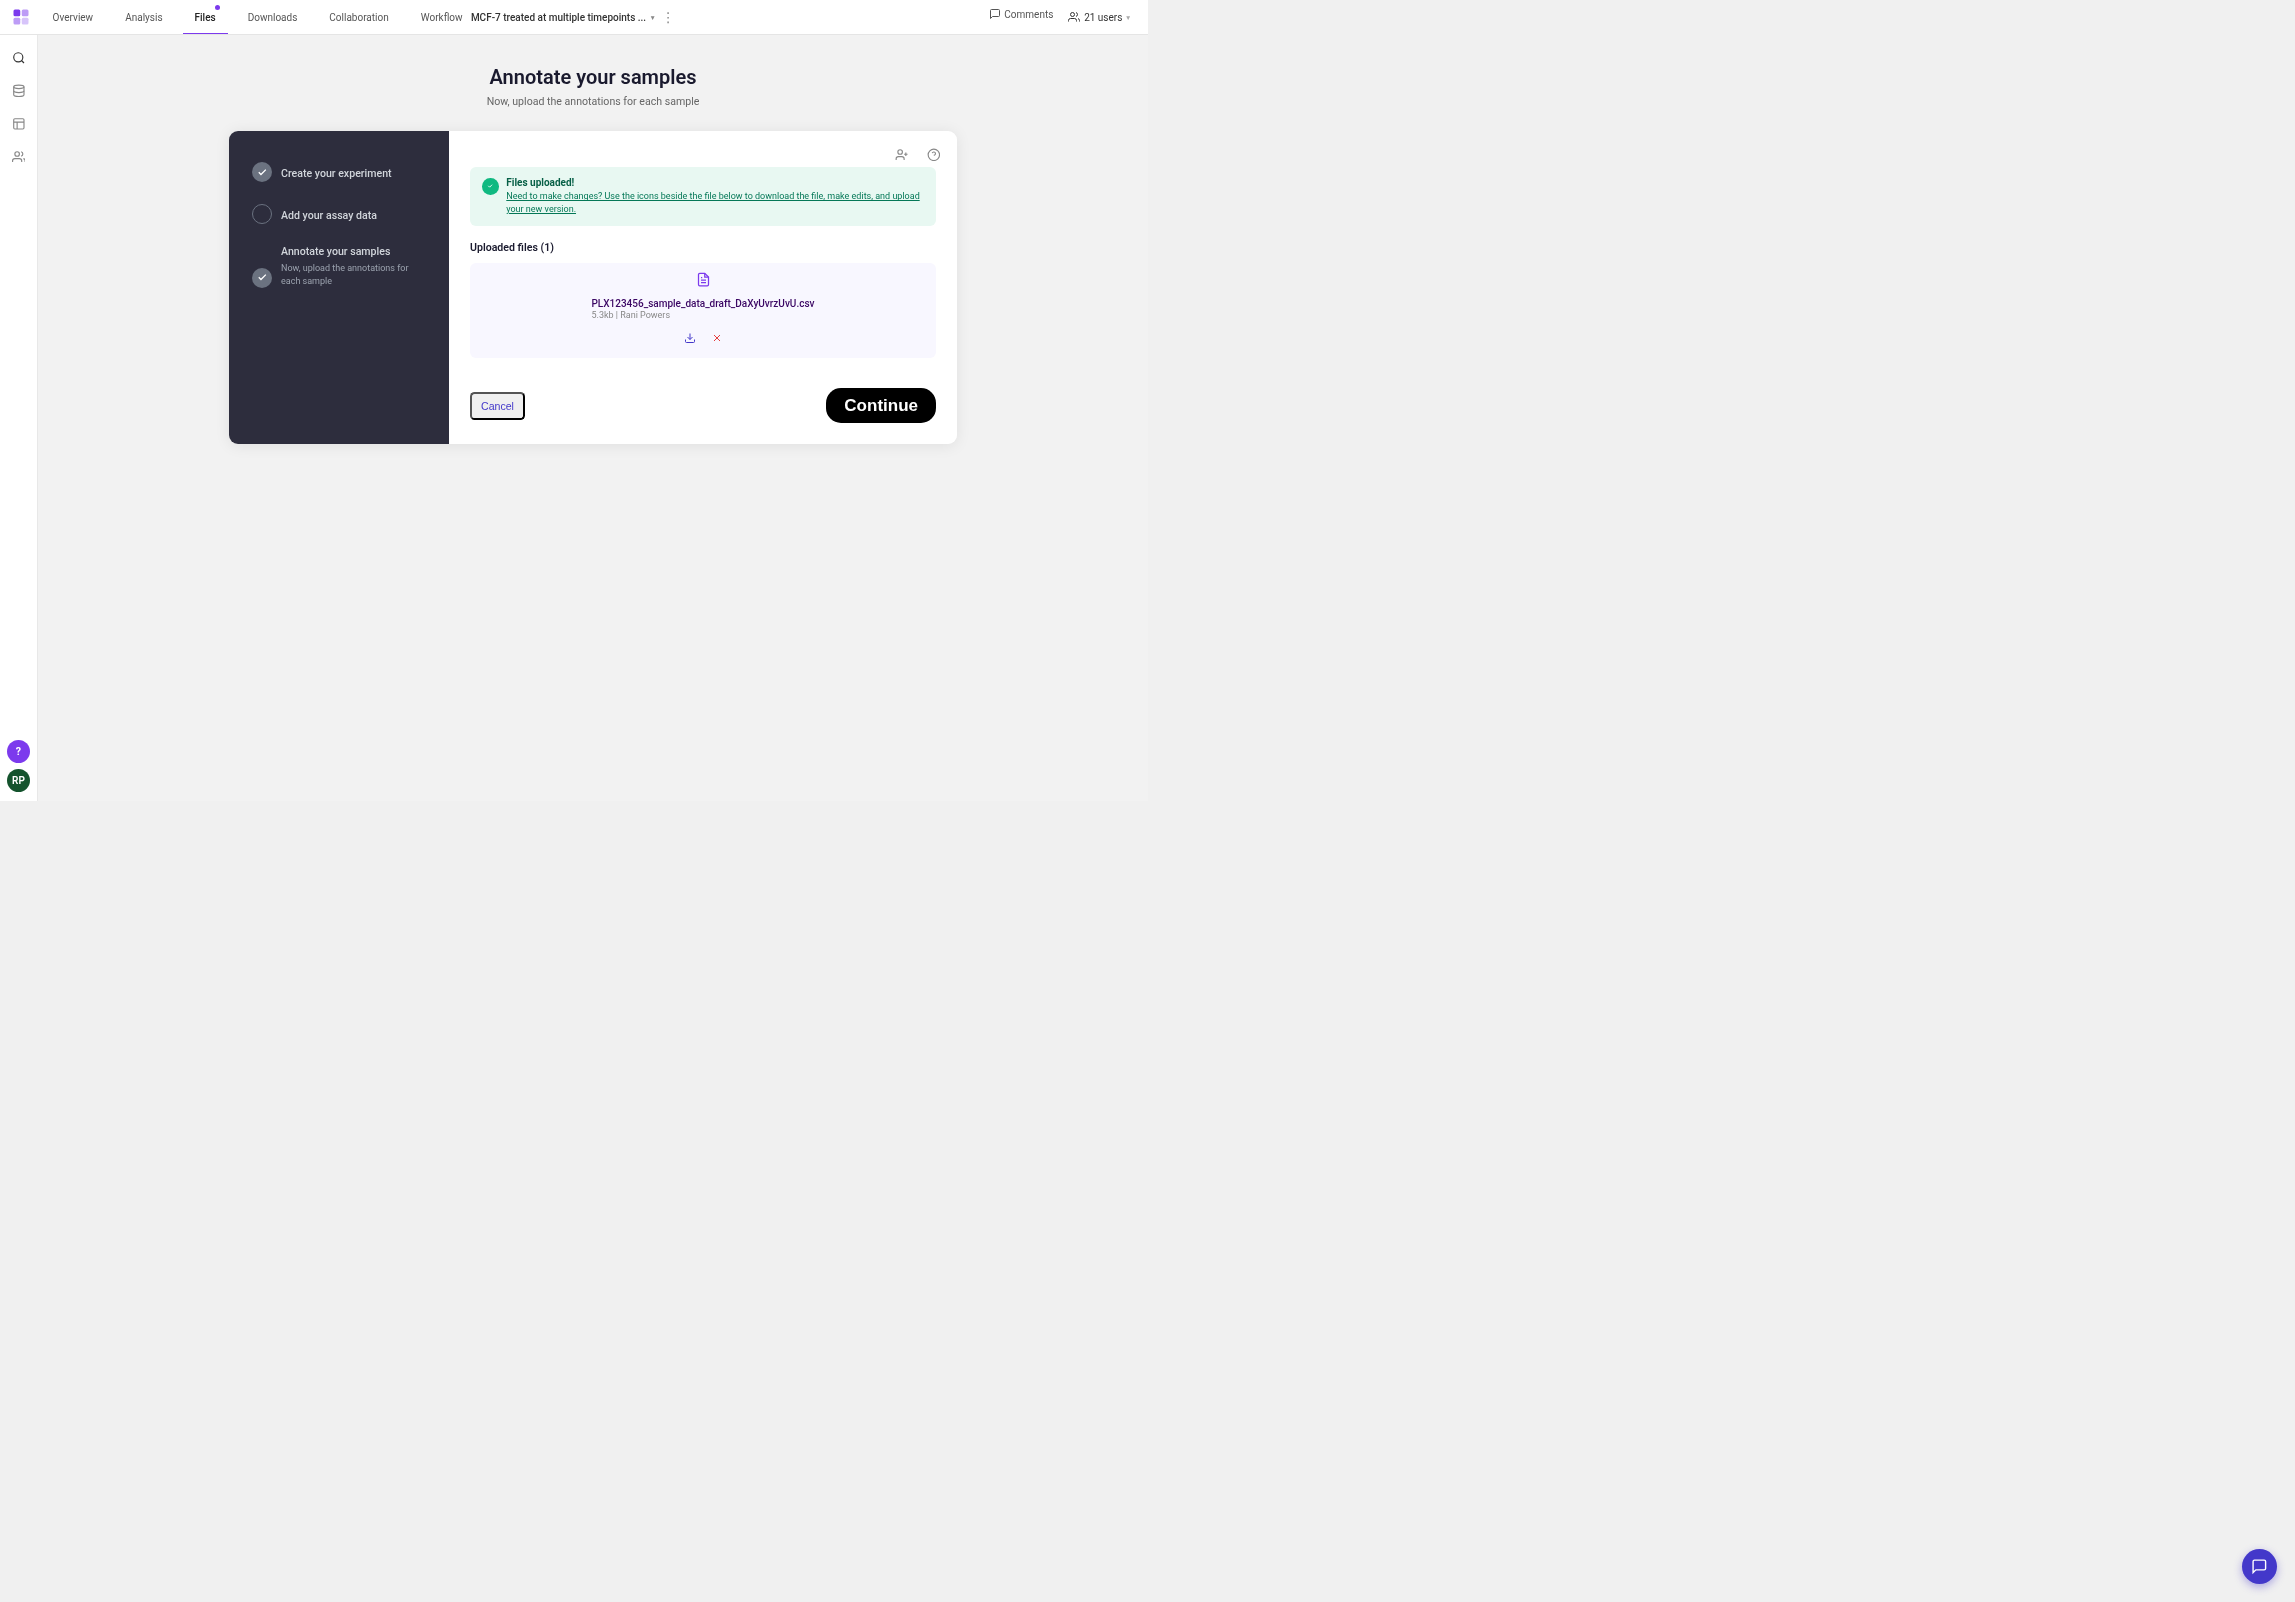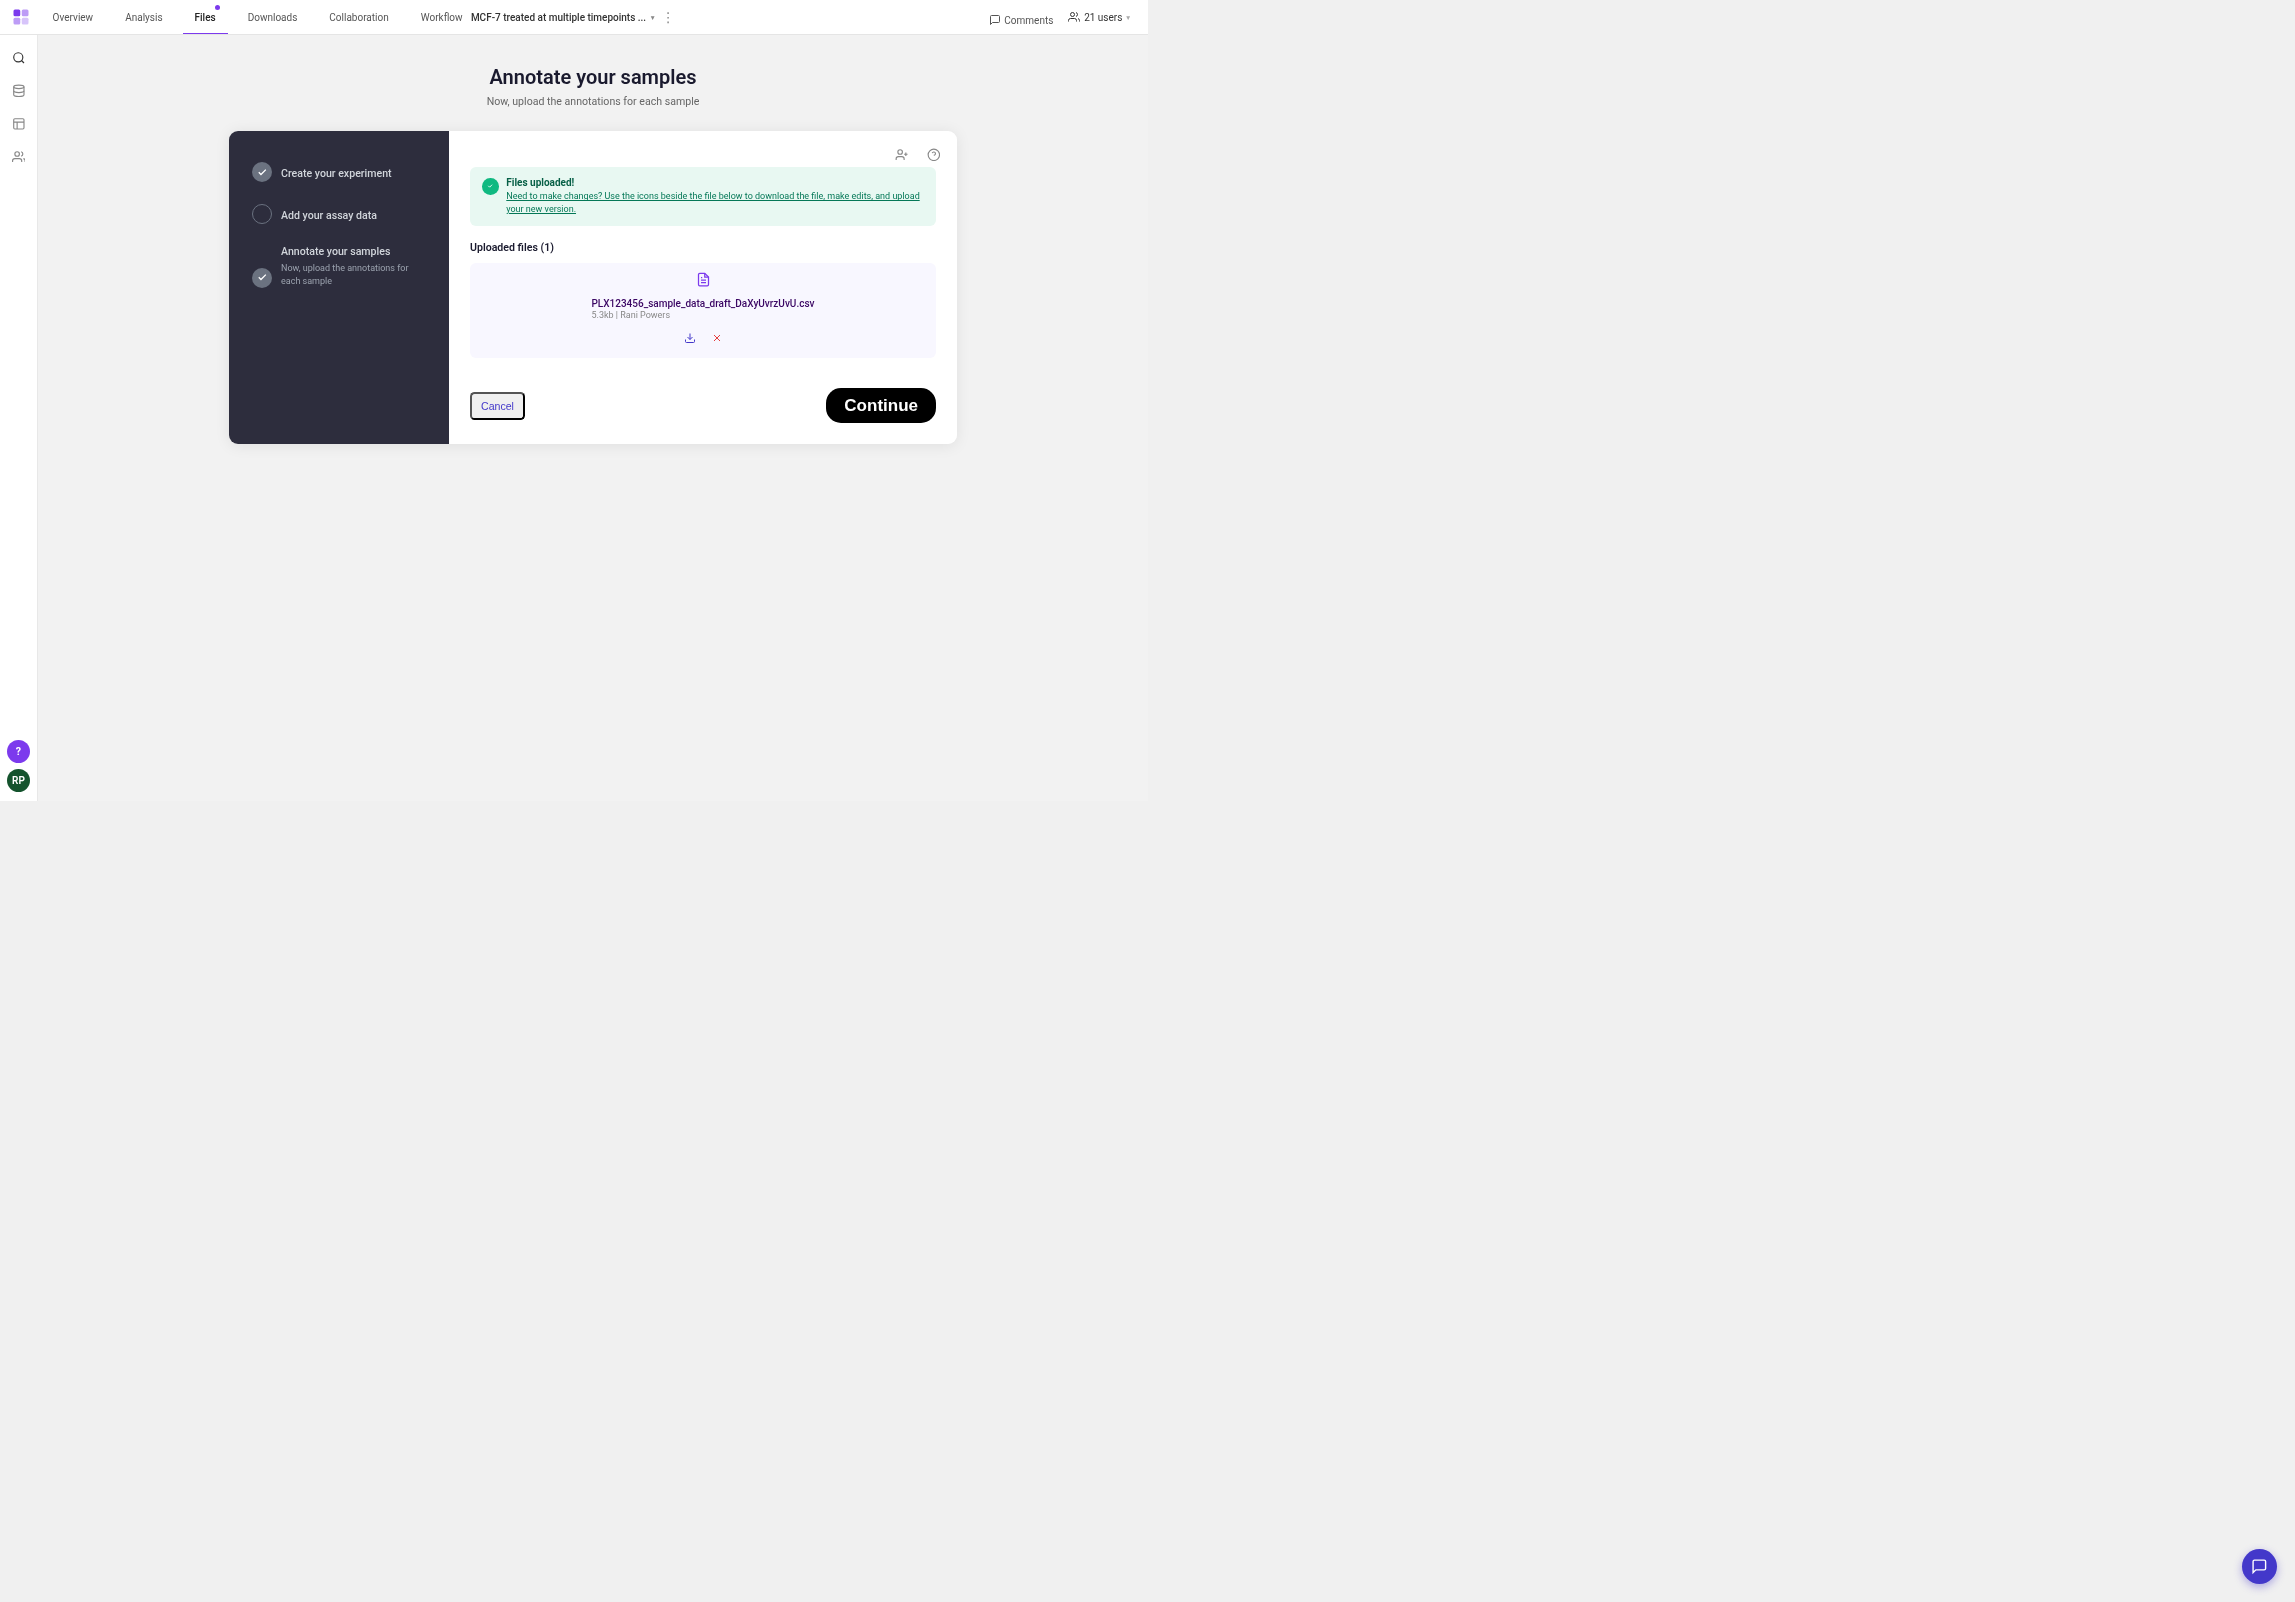--- a/index.html
+++ b/index.html
@@ -96,21 +96,21 @@
       display: flex;
       align-items: center;
       justify-content: center;
       color: #888;
       font-size: 13.7px;
       cursor: pointer;
     }
     .nav-right {
       margin-left: auto;
       display: flex;
-      align-items: flex-end;
+      align-items: flex-start;
       gap: 9px;
       padding-right: 12px;
     }
     .nav-right-btn {
       display: flex;
       align-items: center;
       gap: 3.8px;
       font-size: 10px;
       color: #555;
       cursor: pointer;

